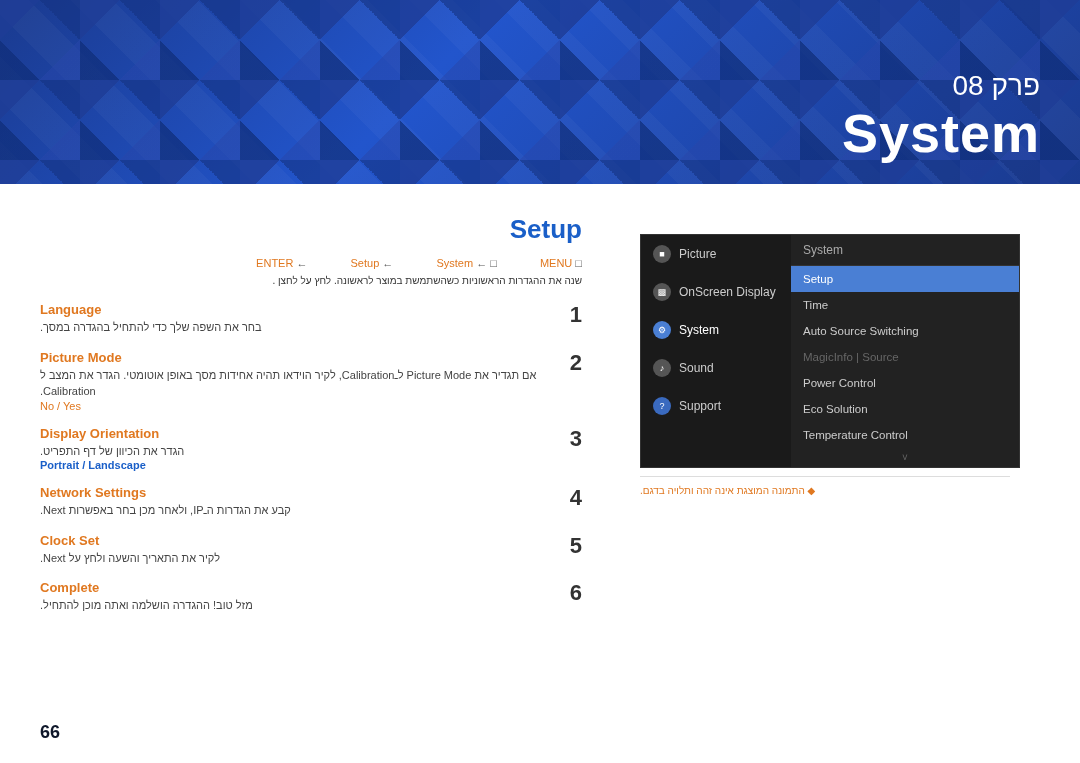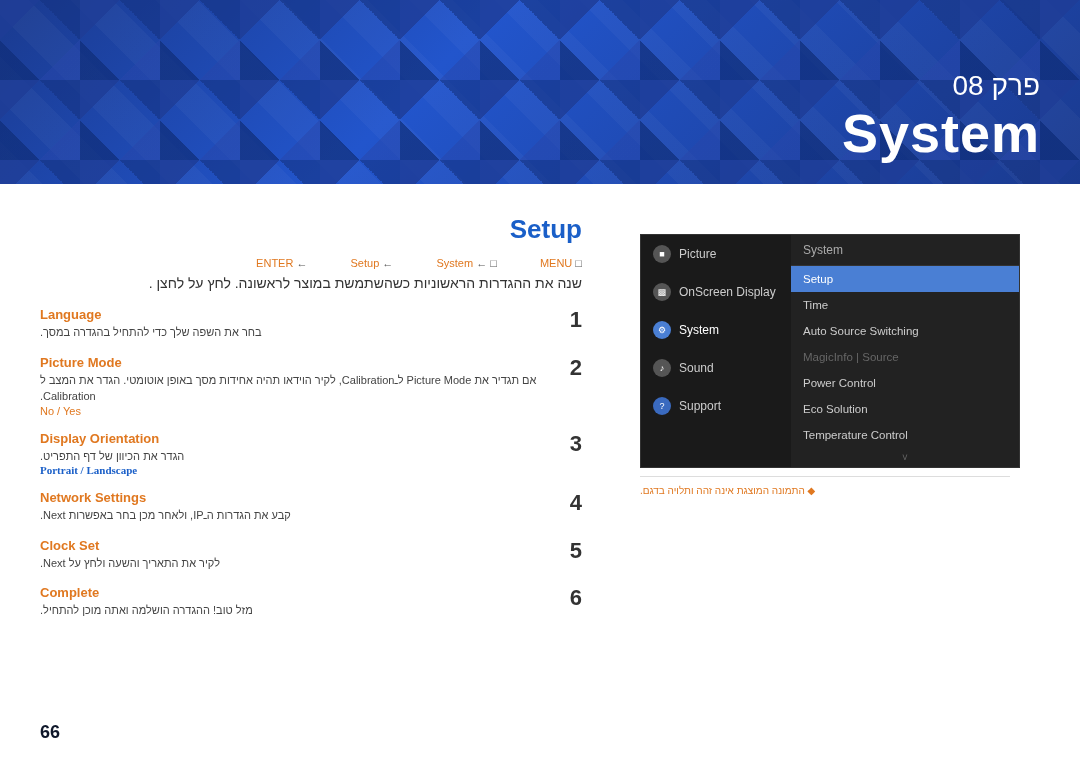--- a/index.html
+++ b/index.html
@@ -92,21 +92,21 @@
       color: #555;
       direction: rtl;
       text-align: right;
       margin-bottom: 6px;
     }
     .breadcrumb-line .bc-orange {
       color: #e07820;
       padding-left: 40px;
     }
     .note-line {
-      font-size: 14px;
+      font-size: 10px;
       color: #333;
       direction: rtl;
       margin-bottom: 16px;
     }
 
     .setup-item {
       display: flex;
       align-items: flex-start;
       margin-bottom: 14px;
       direction: rtl;
@@ -138,21 +138,20 @@
     .item-option {
       font-size: 11px;
       color: #e07820;
       direction: rtl;
     }
     .item-option-blue {
       font-size: 11px;
       color: #1a5fc8;
       font-weight: bold;
       direction: rtl;
-      font-family: Liberation Serif, serif;
     }
 
     
     .menu-section {
       width: 400px;
       flex-shrink: 0;
       position: relative;
     }
 
     .menu-screenshot {

